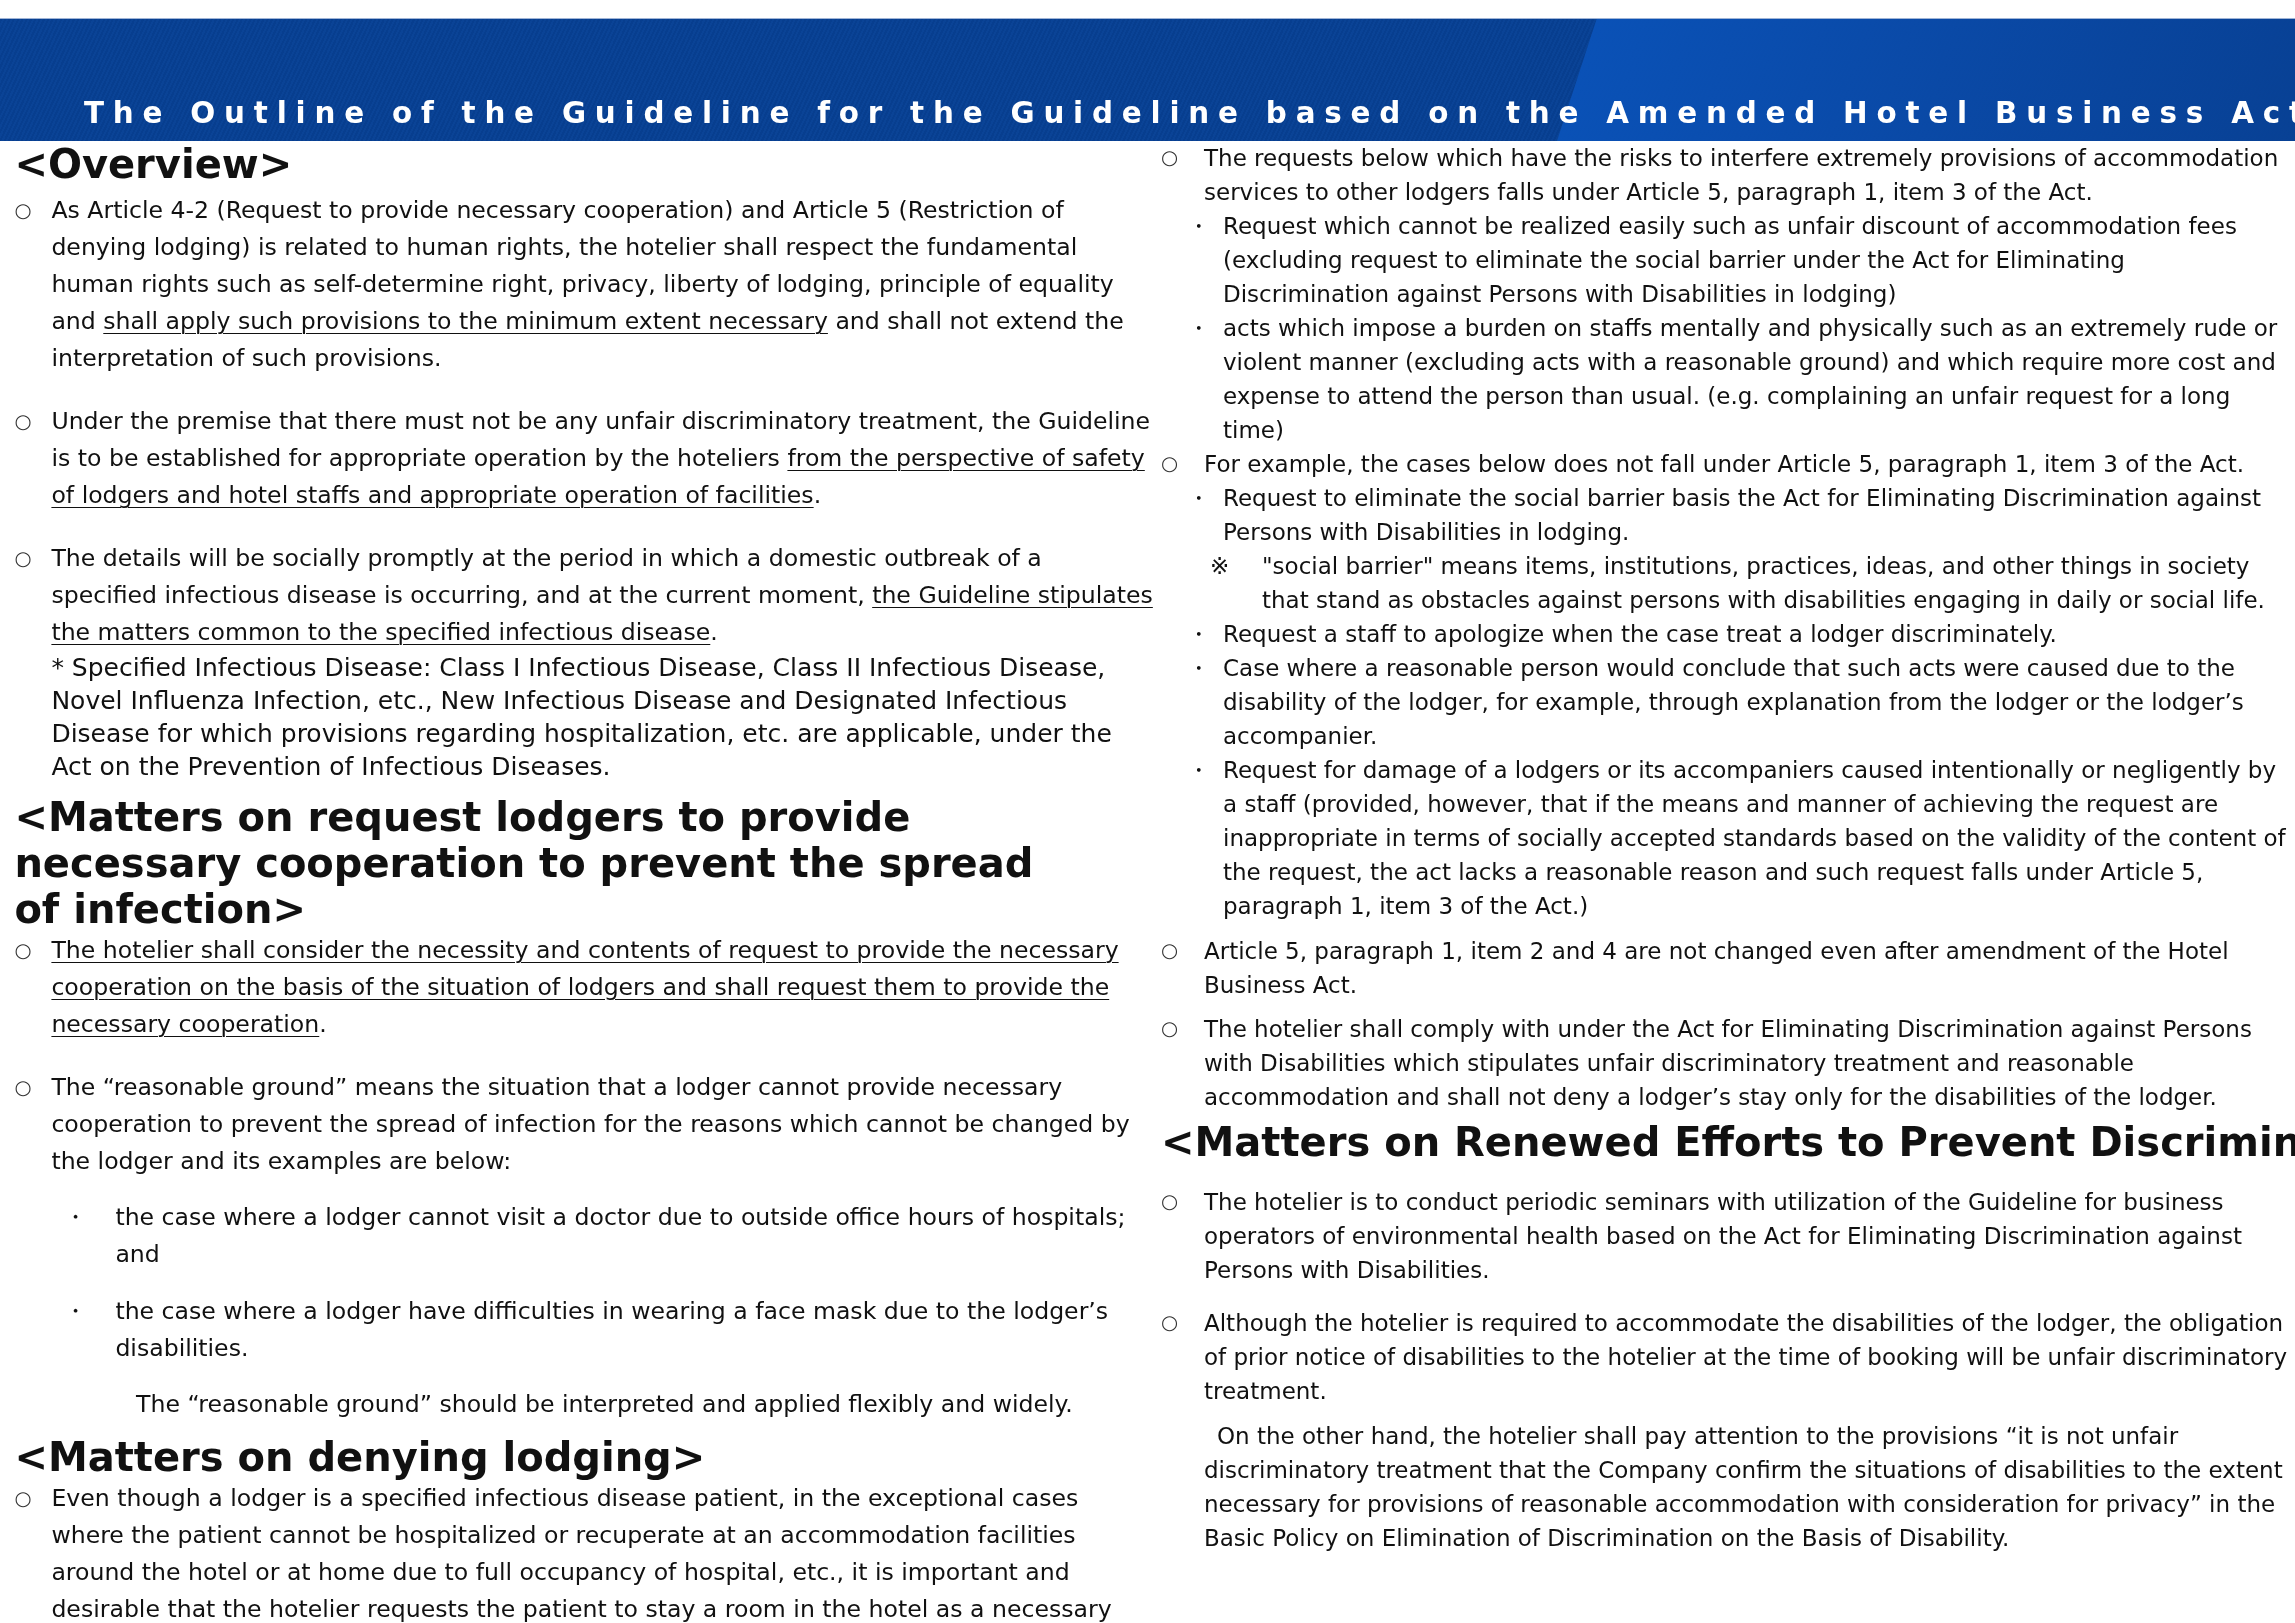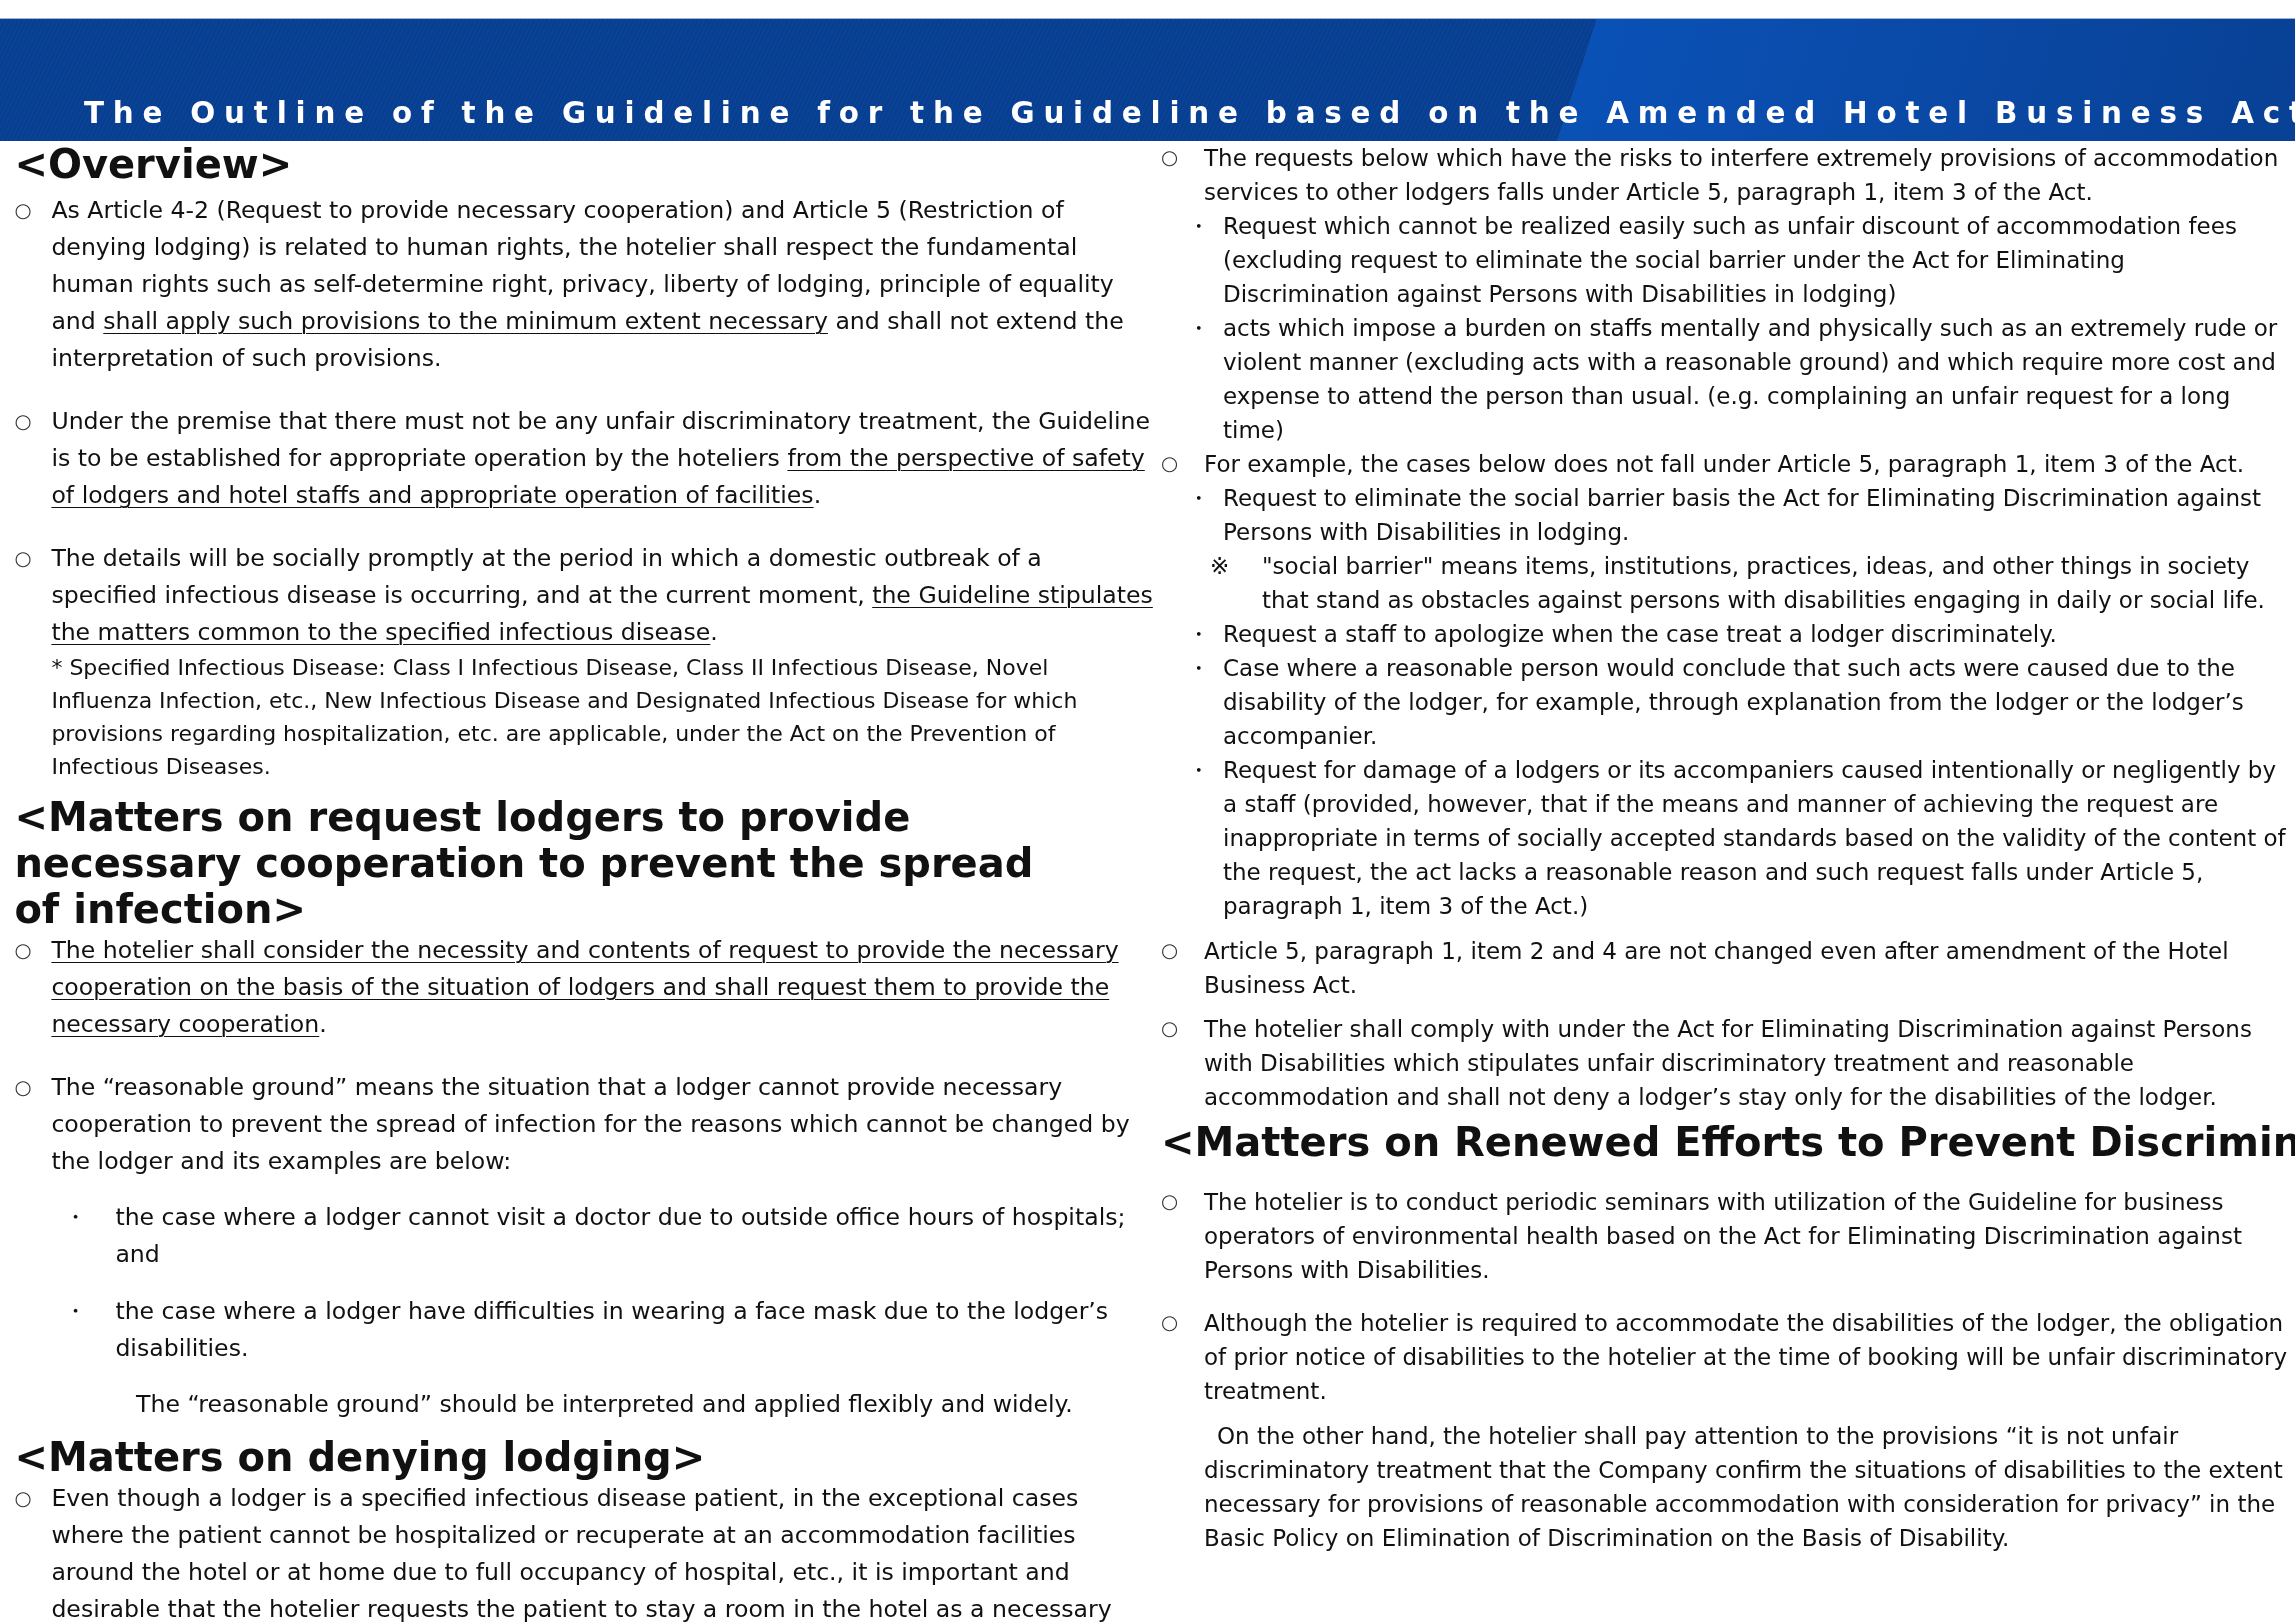--- a/index.html
+++ b/index.html
@@ -16,21 +16,21 @@
                    font-family: "DejaVu Sans", sans-serif; }
   .col { position: absolute; top: 141px; }
   .left { left: 14.4px; width: 1139px; }
   .right { left: 1161px; width: 1134px; }
   .heading { font-weight: bold; font-size: 40px; line-height: 46px; margin: 0; white-space: nowrap; }
   .left .p { font-size: 23.6px; line-height: 37px; }
   .right .p { font-size: 23px; line-height: 34px; }
   .item { position: relative; padding-left: 37px; }
   .item .mk { position: absolute; left: 0; top: 0; font-size: 19.6px; color: #333; }
   .u { text-decoration: underline; text-underline-offset: 3.9px; text-decoration-thickness: 1.3px; }
-  .note { font-size: 22px; line-height: 33px; padding-left: 37px; }
+  .note { font-size: 25px; line-height: 33px; padding-left: 37px; }
   .sub { position: relative; padding-left: 101px; }
   .sub .mk { position: absolute; left: 49px; top: 0; }
   .para { padding-left: 41px; text-align: center; }
   .r-item { position: relative; padding-left: 43px; }
   .r-item .mk { position: absolute; left: 0; top: 0; font-size: 19.6px; color: #333; }
   .r-sub { position: relative; padding-left: 62px; }
   .r-sub .mk { position: absolute; left: 26px; top: 0; }
   .r-ref { position: relative; padding-left: 101px; }
   .r-ref .mk { position: absolute; left: 49px; top: 0; }
   .gap8 { height: 5.2px; } .gap16 { height: 10.5px; } .gap30 { height: 19.6px; } .gap40 { height: 26px; }

